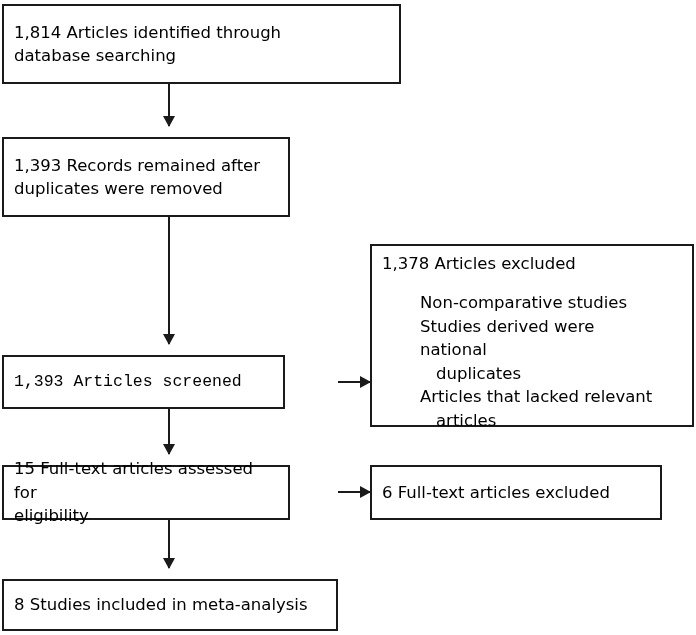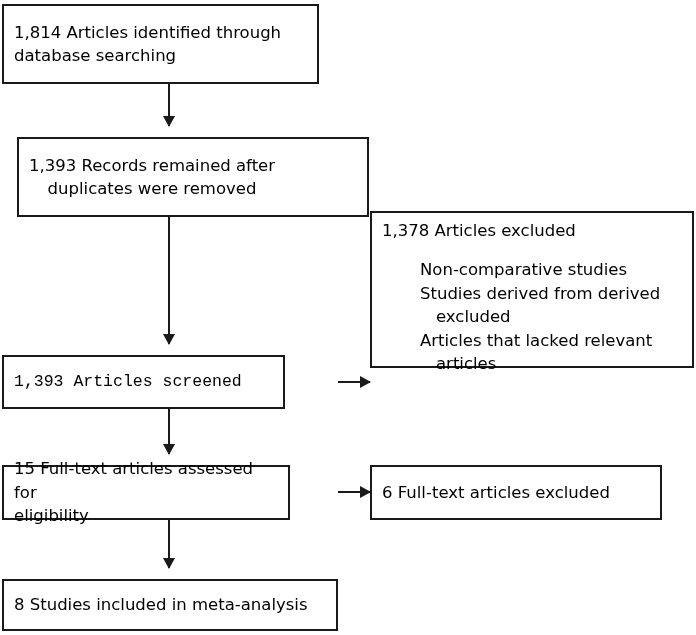--- a/index.html
+++ b/index.html
@@ -28,26 +28,26 @@
     display: flex;
     align-items: center;
     padding: 6px 10px;
   }
   .box .txt {
     font-size: 16.5px;
     line-height: 1.42;
     white-space: pre-wrap;
   }
   
-  #box-identified { left: 2px;   top: 4px;   width: 317px; height: 80px; }
-  #box-duplicates { left: 17px;   top: 137px; width: 352px; height: 80px; text-align: center; }
+  #box-identified { left: 2px;   top: 4px;   width: 399px; height: 80px; }
+  #box-duplicates { left: 2px;   top: 137px; width: 288px; height: 80px; }
   #box-screened   { left: 2px;   top: 355px; width: 283px; height: 54px; font-family: Liberation Mono, monospace; }
   #box-fulltext   { left: 2px;   top: 465px; width: 288px; height: 55px; }
   #box-included   { left: 2px;   top: 579px; width: 336px; height: 52px; }
-  #box-excluded-main { left: 370px; top: 211px; width: 324px; height: 157px; align-items: flex-start; }
+  #box-excluded-main { left: 370px; top: 244px; width: 324px; height: 183px; align-items: flex-start; }
   #box-excluded-ft   { left: 370px; top: 465px; width: 292px; height: 55px; text-align: center; }
 
   .excl-title {
     font-size: 16.5px;
     line-height: 1.42;
   }
   .excl-list {
     margin: 16px;
     padding: 0;
     list-style: none;
@@ -131,22 +131,22 @@
   <div class="h-arrow" id="arrow-5"></div>
 
   <div class="box" id="box-excluded-main">
     <div>
       <div class="excl-title">1,378 Articles excluded</div>
       <ul class="excl-list">
         <li>
           <span>Non-comparative studies</span>
         </li>
         <li>
-          <span>Studies derived from derived</span>
-          <span class="cont">excluded</span>
+          <span>Studies derived were national</span>
+          <span class="cont">duplicates</span>
         </li>
         <li>
           <span>Articles that lacked relevant</span>
           <span class="cont">articles</span>
         </li>
       </ul>
     </div>
   </div>
 
   <div class="v-arrow" id="arrow-3"></div>

